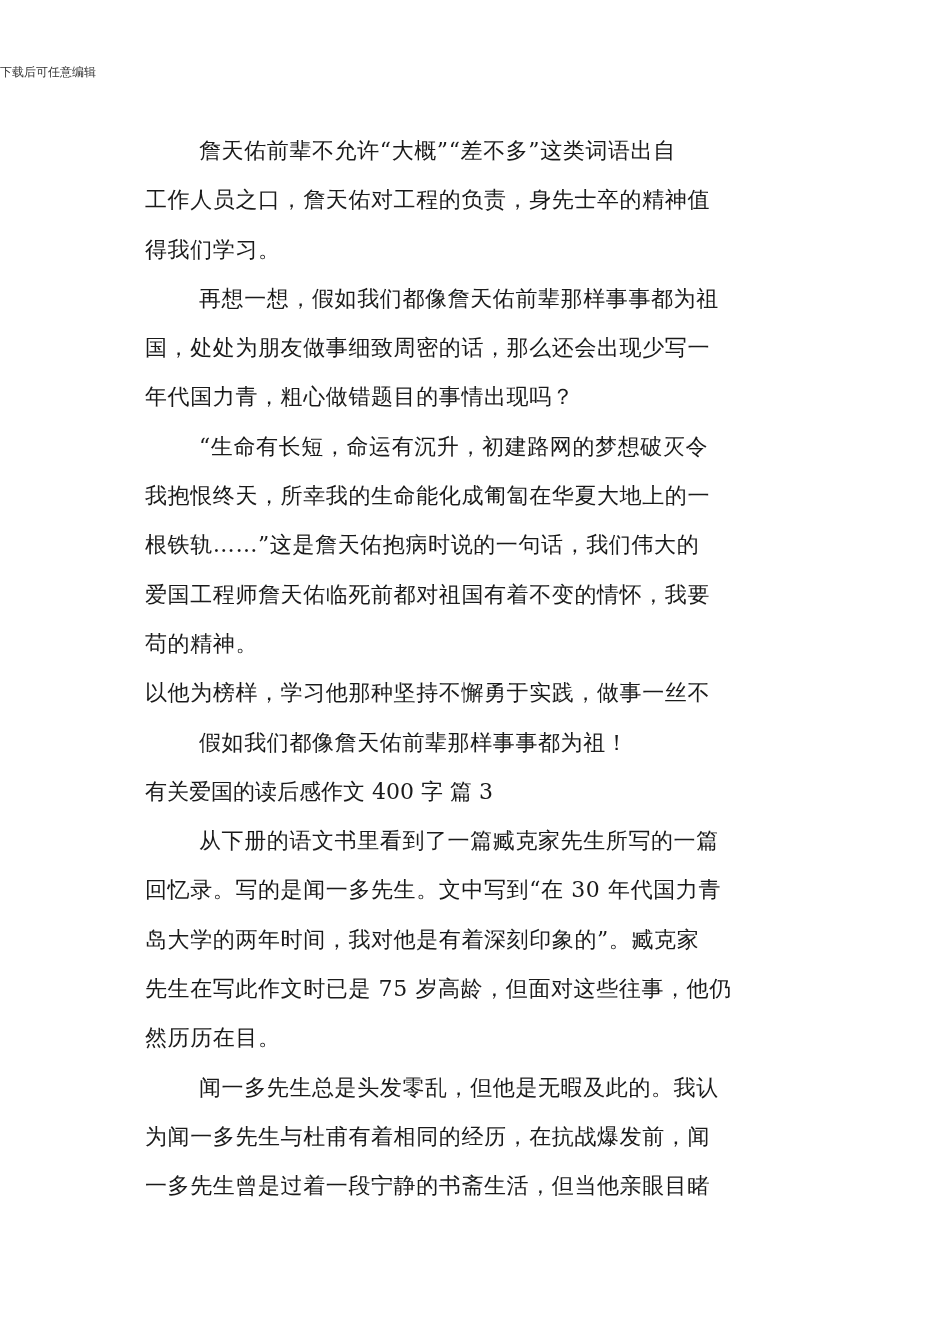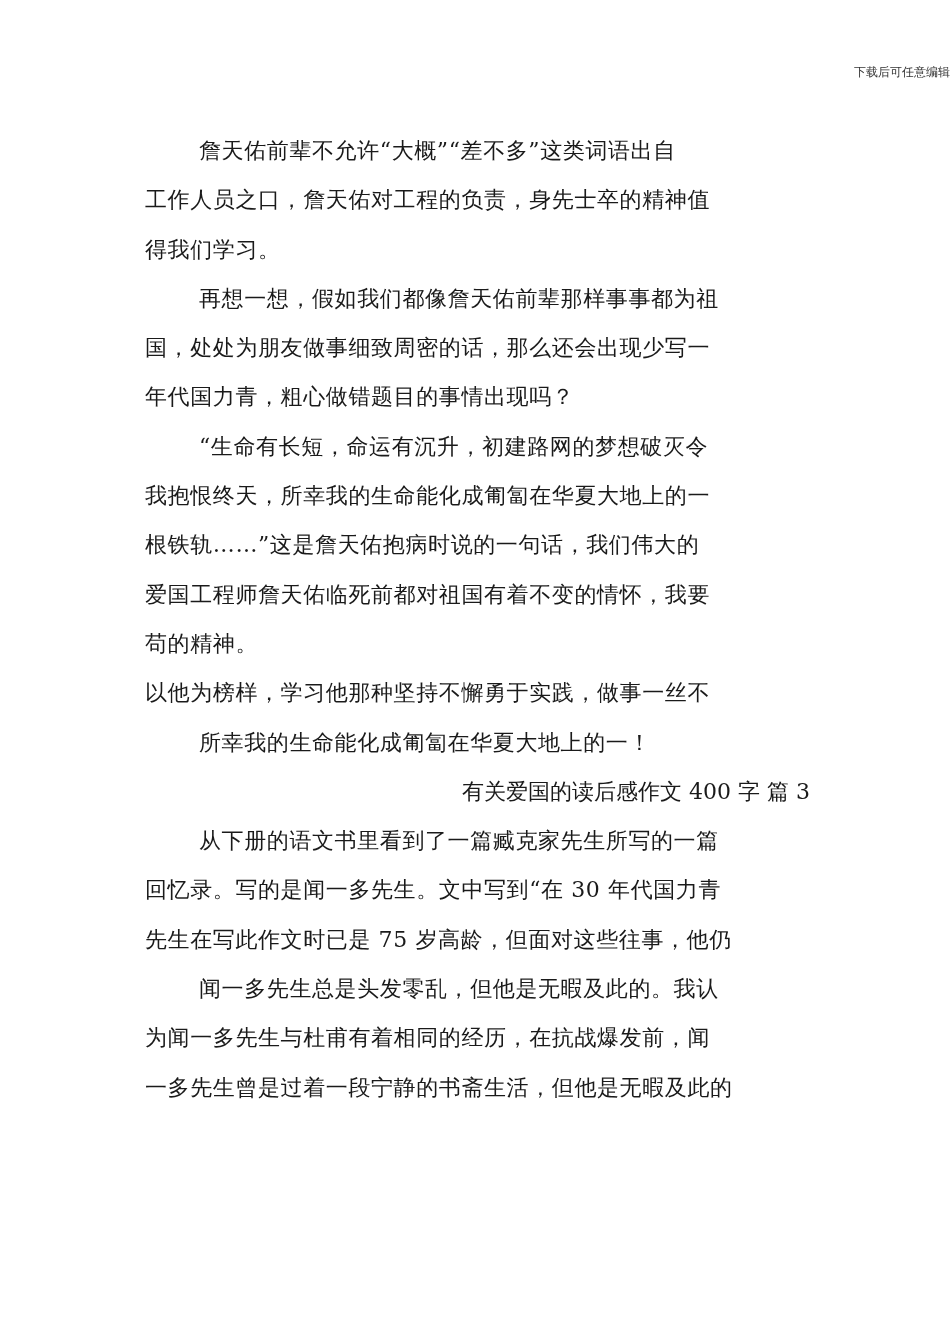--- a/index.html
+++ b/index.html
@@ -13,21 +13,21 @@
       position: relative;
       overflow: hidden;
       font-family: "DejaVu Serif", "Liberation Serif", serif;
       color: #1a1a1a;
     }
     .page-header {
       position: absolute;
       top: 64px;
       left: 0;
       width: 950px;
-      text-align: right;
+      text-align: left;
       font-size: 12px;
       color: #333333;
       line-height: 16px;
     }
     .doc-body {
       position: absolute;
       top: 126px;
       left: 145px;
       width: 665px;
     }
@@ -37,21 +37,20 @@
       line-height: 49.3px;
       font-size: 22px;
       white-space: nowrap;
       letter-spacing: 0.6px;
     }
     .indent {
       padding-left: 54px;
     }
     .heading {
       letter-spacing: 0;
-      text-align: right;
     }
   </style>
 </head>
 <body>
 
 <div class="page-header">下载后可任意编辑</div>
 
 <div class="doc-body">
 
   <div>
@@ -69,32 +68,34 @@
   <div>
     <span class="line indent">“生命有长短，命运有沉升，初建路网的梦想破灭令</span>
     <span class="line">我抱恨终天，所幸我的生命能化成匍匐在华夏大地上的一</span>
     <span class="line">根铁轨……”这是詹天佑抱病时说的一句话，我们伟大的</span>
     <span class="line">爱国工程师詹天佑临死前都对祖国有着不变的情怀，我要</span>
     <span class="line">苟的精神。</span>
     <span class="line">以他为榜样，学习他那种坚持不懈勇于实践，做事一丝不</span>
   </div>
 
   <div>
-    <span class="line indent">所幸我的生命能化成匍匐在华夏大地上的一！</span>
+    <span class="line indent">假如我们都像詹天佑前辈那样事事都为祖！</span>
   </div>
 
   <div>
     <span class="line heading">有关爱国的读后感作文 400 字  篇 3</span>
   </div>
 
   <div>
     <span class="line indent">从下册的语文书里看到了一篇臧克家先生所写的一篇</span>
     <span class="line">回忆录。写的是闻一多先生。文中写到“在 30 年代国力青</span>
+    <span class="line">岛大学的两年时间，我对他是有着深刻印象的”。臧克家</span>
     <span class="line">先生在写此作文时已是 75 岁高龄，但面对这些往事，他仍</span>
+    <span class="line">然历历在目。</span>
   </div>
 
   <div>
     <span class="line indent">闻一多先生总是头发零乱，但他是无暇及此的。我认</span>
     <span class="line">为闻一多先生与杜甫有着相同的经历，在抗战爆发前，闻</span>
-    <span class="line">一多先生曾是过着一段宁静的书斋生活，但他是无暇及此的</span>
+    <span class="line">一多先生曾是过着一段宁静的书斋生活，但当他亲眼目睹</span>
   </div>
 
 </div>
 
 </body></html>

